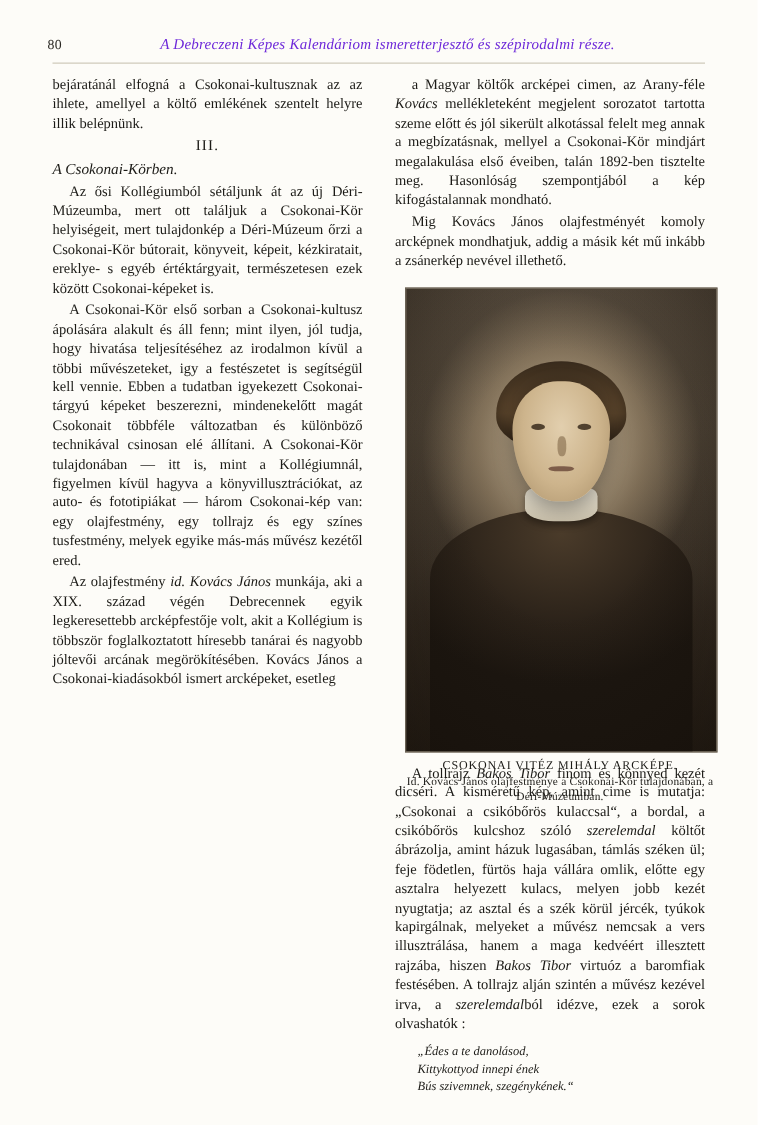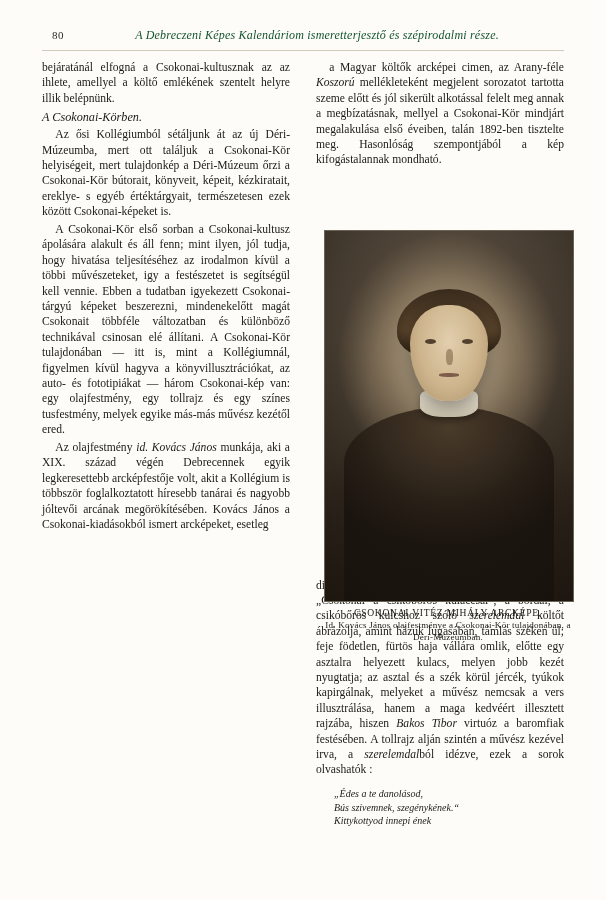--- a/index.html
+++ b/index.html
@@ -19,41 +19,41 @@
     width: 606px;
     height: 900px;
     background: #fdfcf8;
     padding: 0;
     box-sizing: border-box;
   }
   
   .runhead {
     position: absolute;
     top: 28px;
-    left: 52px;
+    left: 38px;
     right: 42px;
     height: 20px;
     display: flex;
     align-items: baseline;
     gap: 18px;
     font-size: 11.5px;
     letter-spacing: 0.4px;
   }
   .runhead .folio {
     font-family: "Liberation Serif", serif;
     font-size: 11px;
     color: #2a2823;
     width: 22px;
   }
   .runhead .title {
     flex: 1;
     text-align: center;
     font-style: italic;
     font-size: 12px;
-    color: #14532d;
+    color: #6d28d9;
     letter-spacing: 0.2px;
     padding-right: 22px;
   }
   .rule {
     position: absolute;
     left: 42px;
     right: 42px;
     top: 50px;
     height: 1px;
     background: #cfcabb;
@@ -242,37 +242,39 @@
   <div class="runhead">
     <span class="folio">80</span>
     <span class="title">A Debreczeni Képes Kalendáriom ismeretterjesztő és szépirodalmi része.</span>
   </div>
   <div class="rule"></div>
 
   <div class="columns">
 
     <div class="col left">
       <p class="noindent">bejáratánál elfogná a Csokonai-kultusznak az az ihlete, amellyel a költő emlékének szentelt helyre illik belépnünk.</p>
+      <p class="sec-num">III.</p>
       <p class="sec-title">A Csokonai-Körben.</p>
       <p>Az ősi Kollégiumból sétáljunk át az új Déri-Múzeumba, mert ott találjuk a Csokonai-Kör helyiségeit, mert tulajdonkép a Déri-Múzeum őrzi a Csokonai-Kör bútorait, könyveit, képeit, kézkiratait, ereklye- s egyéb értéktárgyait, természetesen ezek között Csokonai-képeket is.</p>
       <p>A Csokonai-Kör első sorban a Csokonai-kultusz ápolására alakult és áll fenn; mint ilyen, jól tudja, hogy hivatása teljesítéséhez az irodalmon kívül a többi művészeteket, igy a festészetet is segítségül kell vennie. Ebben a tudatban igyekezett Csokonai-tárgyú képeket beszerezni, mindenekelőtt magát Csokonait többféle változatban és különböző technikával csinosan elé állítani. A Csokonai-Kör tulajdonában — itt is, mint a Kollégiumnál, figyelmen kívül hagyva a könyvillusztrációkat, az auto- és fototipiákat — három Csokonai-kép van: egy olajfestmény, egy tollrajz és egy színes tusfestmény, melyek egyike más-más művész kezétől ered.</p>
       <p>Az olajfestmény <i>id. Kovács János</i> munkája, aki a XIX. század végén Debrecennek egyik legkeresettebb arcképfestője volt, akit a Kollégium is többször foglalkoztatott híresebb tanárai és nagyobb jóltevői arcának megörökítésében. Kovács János a Csokonai-kiadásokból ismert arcképeket, esetleg</p>
     </div>
 
     <div class="col right">
-      <p>a Magyar költők arcképei cimen, az Arany-féle <i>Koszorú</i> mellékleteként megjelent sorozatot tartotta szeme előtt és jól sikerült alkotással felelt meg annak a megbízatásnak, mellyel a Csokonai-Kör mindjárt megalakulása első éveiben, talán 1892-ben tisztelte meg. Hasonlóság szempontjából a kép kifogástalannak mondható.</p>
+      <p>a Magyar költők arcképei cimen, az Arany-féle <i>Kovács</i> mellékleteként megjelent sorozatot tartotta szeme előtt és jól sikerült alkotással felelt meg annak a megbízatásnak, mellyel a Csokonai-Kör mindjárt megalakulása első éveiben, talán 1892-ben tisztelte meg. Hasonlóság szempontjából a kép kifogástalannak mondható.</p>
+      <p>Mig Kovács János olajfestményét komoly arcképnek mondhatjuk, addig a másik két mű inkább a zsánerkép nevével illethető.</p>
 
       <div style="height:392px"></div>
 
       <p>A tollrajz <i>Bakos Tibor</i> finom és könnyed kezét dicséri. A kisméretű kép, amint cime is mutatja: „Csokonai a csikóbőrös kulaccsal“, a bordal, a csikóbőrös kulcshoz szóló <i>szerelemdal</i> költőt ábrázolja, amint házuk lugasában, támlás széken ül; feje födetlen, fürtös haja vállára omlik, előtte egy asztalra helyezett kulacs, melyen jobb kezét nyugtatja; az asztal és a szék körül jércék, tyúkok kapirgálnak, melyeket a művész nemcsak a vers illusztrálása, hanem a maga kedvéért illesztett rajzába, hiszen <i>Bakos Tibor</i> virtuóz a baromfiak festésében. A tollrajz alján szintén a művész kezével irva, a <i>szerelemdal</i>ból idézve, ezek a sorok olvashatók :</p>
 
       <div class="verse">
         <div>„Édes a te danolásod,</div>
+        <div>Kittykottyod innepi ének</div>
         <div>Bús szivemnek, szegénykének.“</div>
-        <div>Kittykottyod innepi ének</div>
       </div>
 
     </div>
 
     <div class="figure">
       <div class="figbox">
         <div class="portrait">
           <div class="coat"></div>
           <div class="collar"></div>
           <div class="hair"></div>

